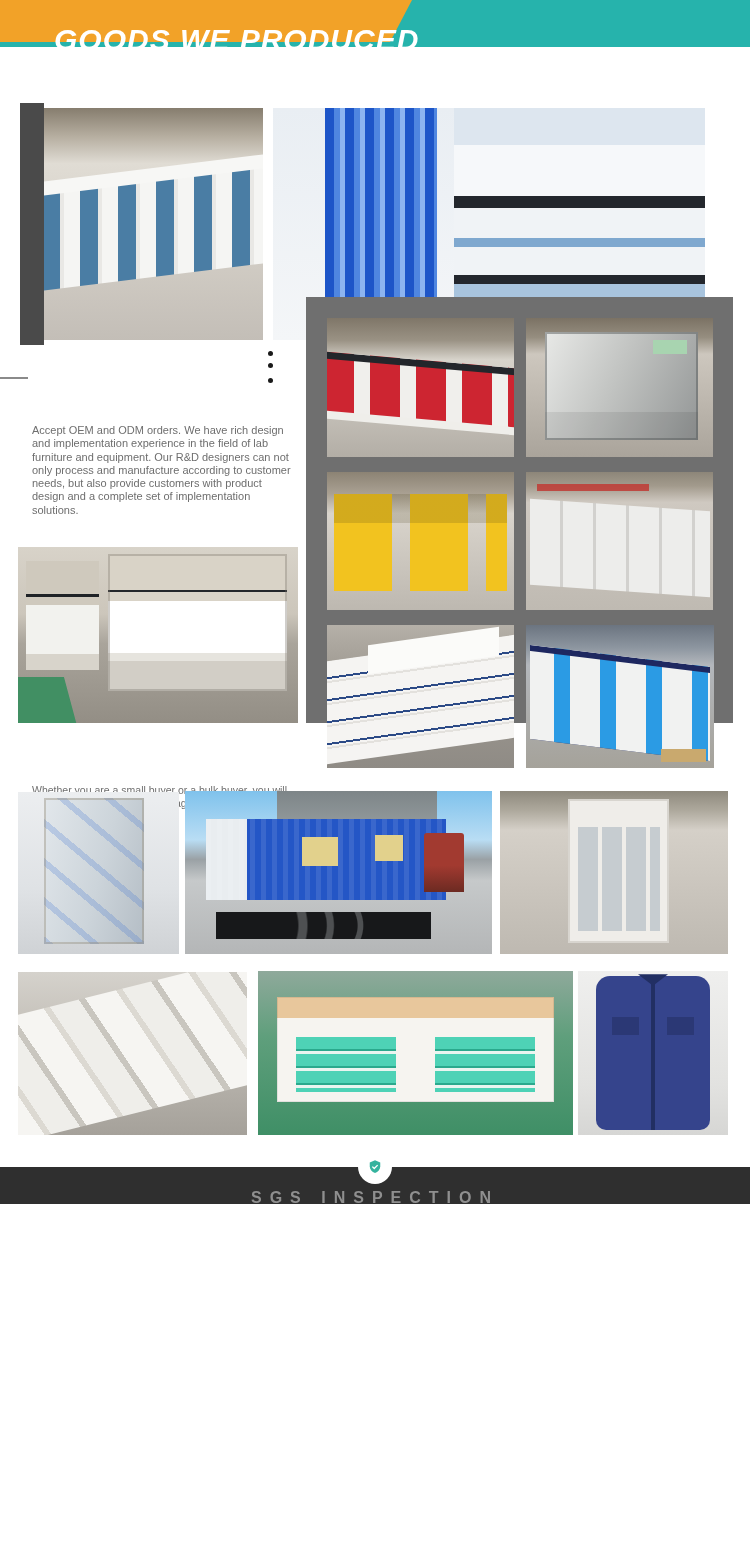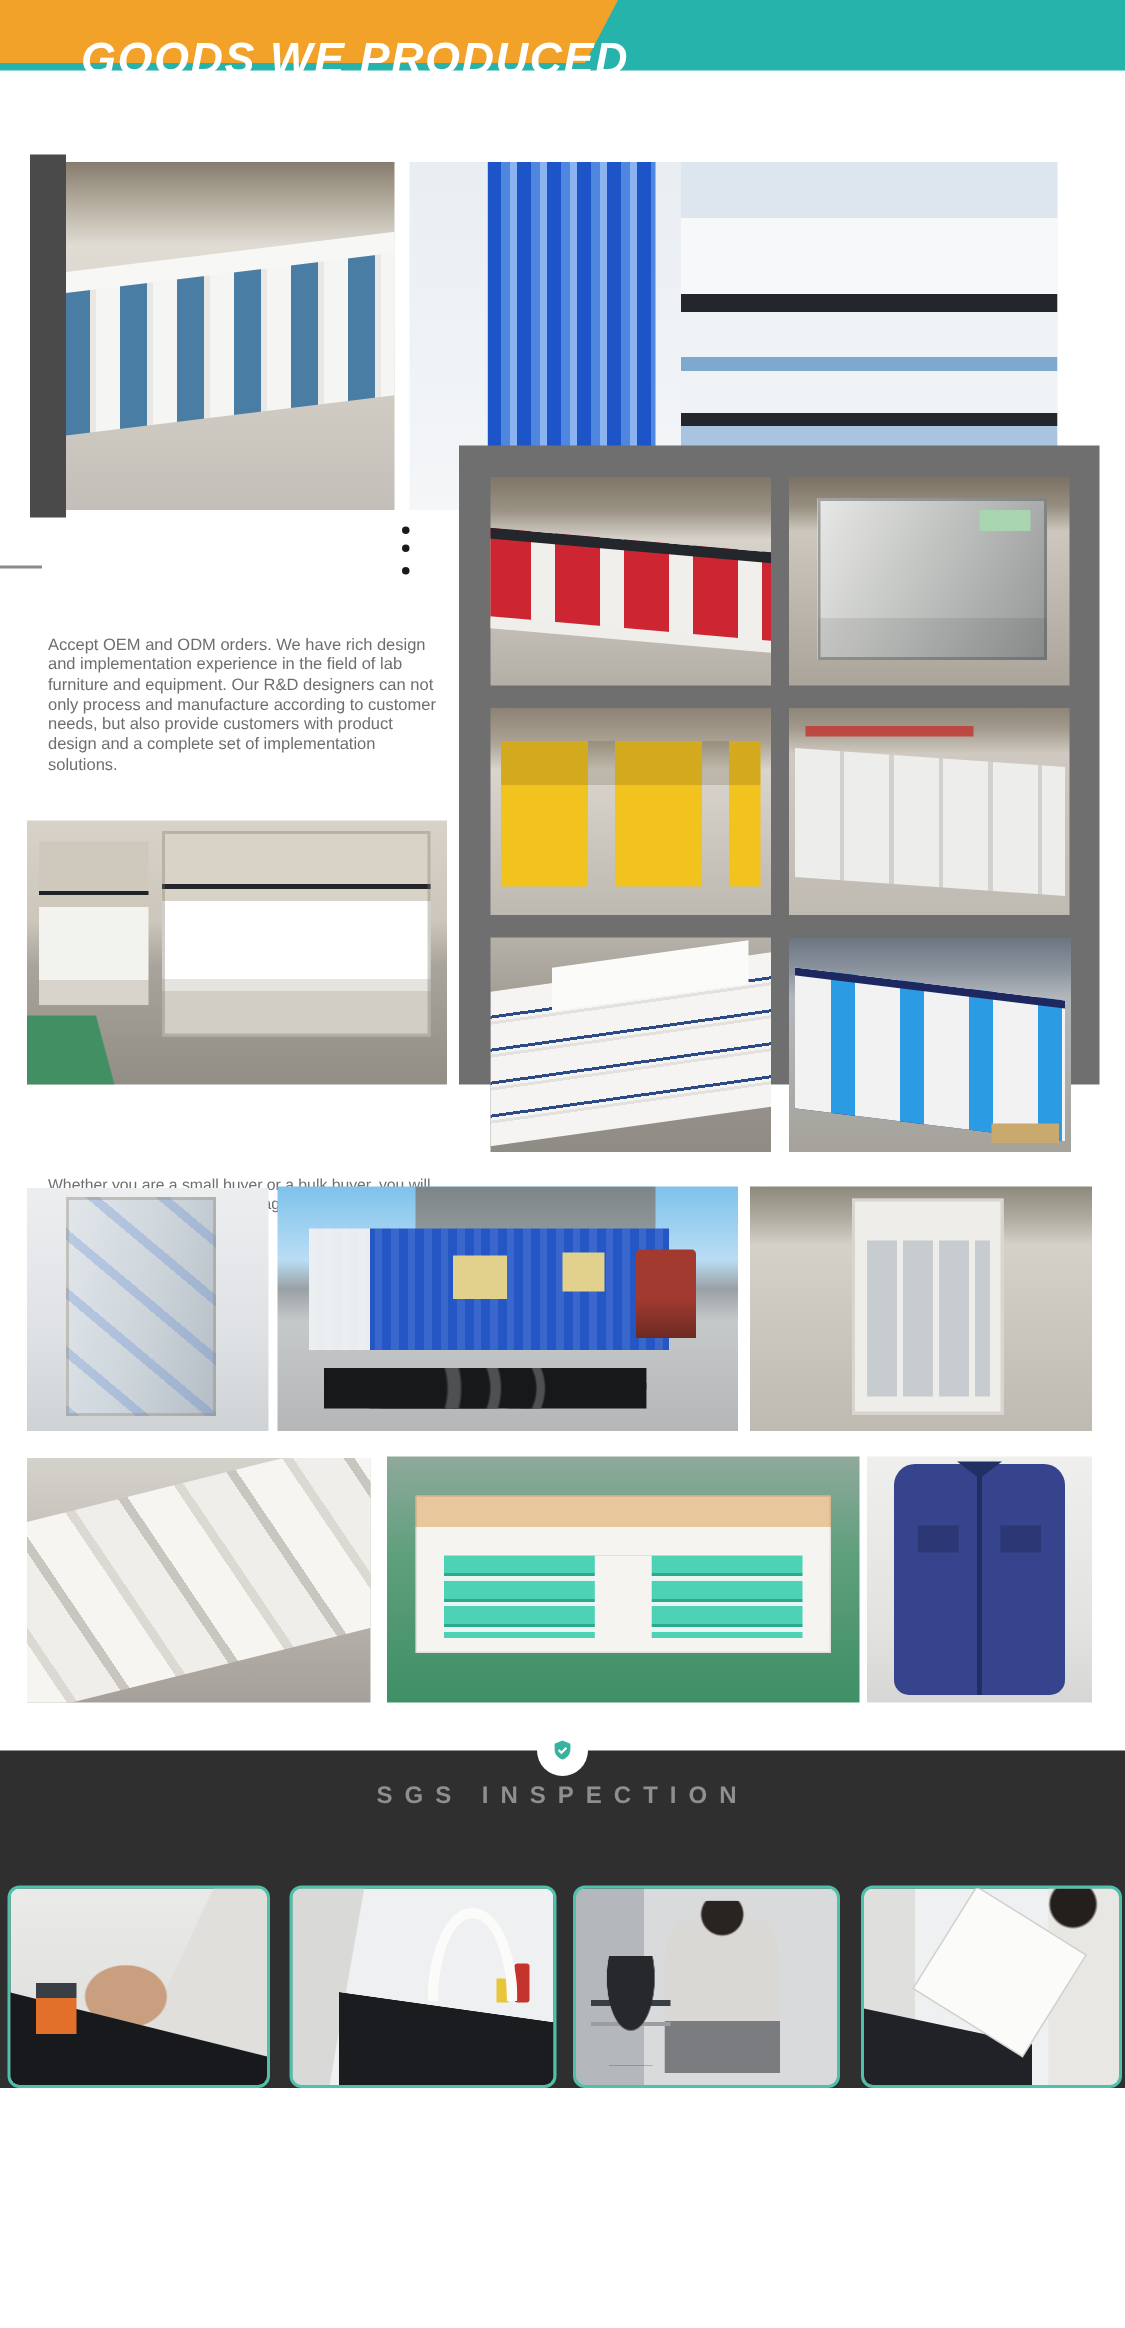--- a/index.html
+++ b/index.html
@@ -1,16 +1,16 @@
 <!DOCTYPE html>
 <html><head>
 <meta charset="utf-8">
 <style>
   html,body{margin:0;padding:0;background:#fff}
-  .page{position:relative;width:750px;height:1392px;background:#fff;overflow:hidden;
+  .page{position:relative;width:750px;height:1204px;background:#fff;overflow:hidden;
         font-family:"Liberation Sans",sans-serif;}
 
   
   .hdr-teal{position:absolute;left:0;top:0;width:750px;height:47px;background:#26b3ac}
   .hdr-orange{position:absolute;left:0;top:0;width:412px;height:42px;background:#f2a228;
               clip-path:polygon(0 0,100% 0,calc(100% - 22px) 100%,0 100%)}
   .hdr-title{position:absolute;left:54px;top:3px;font-size:30px;font-weight:bold;font-style:italic;
              color:#fff;letter-spacing:1px;white-space:nowrap}
 
   

